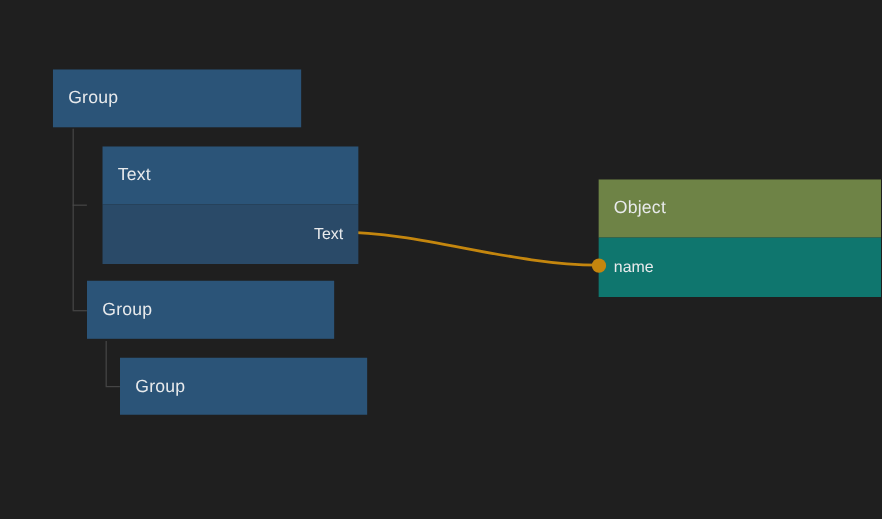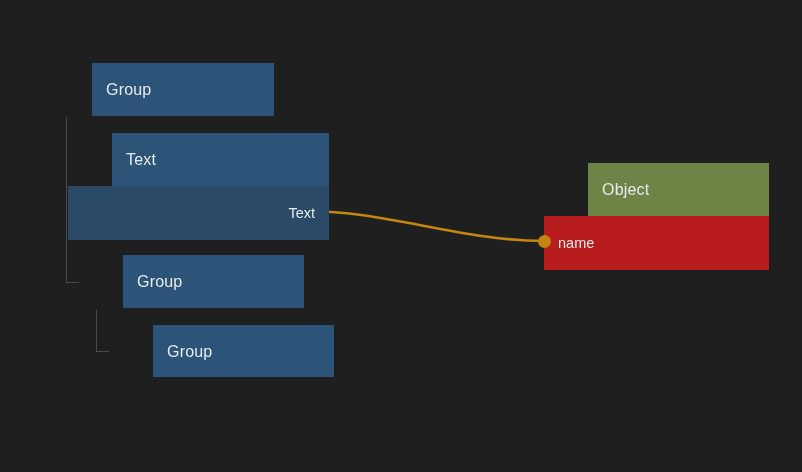--- a/index.html
+++ b/index.html
@@ -24,35 +24,34 @@
   }
   .node-header {
     box-sizing: border-box;
     height: 53px;
     display: flex;
     align-items: center;
     padding: 0 0 0 14px;
     font-size: 16px;
     color: #e8eaec;
     letter-spacing: 0.2px;
-    margin-left: 44px;
   }
   .node-row {
     box-sizing: border-box;
     height: 54px;
     display: flex;
     align-items: center;
     padding: 0 14px;
     font-size: 14.5px;
     color: #e8eaec;
   }
   .node-blue .node-header { background: #2b5478; }
   .node-blue .node-row    { background: #2a4a68; }
   .node-green .node-header { background: #6e8346; }
-  .node-green .node-row    { background: #b91c1c; }
+  .node-green .node-row    { background: #0f766e; }
 
   .row-right { justify-content: flex-end; }
   .row-left  { justify-content: flex-start; }
 
   .tree-line {
     position: absolute;
     background: #4a4a4a;
   }
   .tree-line.v { width: 1px; }
   .tree-line.h { height: 1px; }
@@ -87,36 +86,36 @@
 
   <svg class="edges" viewBox="0 0 802 472">
     <path d="M 544 241 C 464 241, 384 211, 308 211" fill="none" stroke="#c4860e" stroke-width="2.6" stroke-linecap="round"></path>
     <polygon points="303,211 319,204 319,218" fill="#c4860e"></polygon>
   </svg>
 
   <div class="node node-blue" style="left:48px; top:63px; width:226px; height:53px;">
     <div class="node-header">Group</div>
   </div>
 
-  <div class="node node-blue" style="left:68px; top:133px; width:261px; height:107px;">
+  <div class="node node-blue" style="left:93px; top:133px; width:233px; height:107px;">
     <div class="node-header">Text</div>
     <div class="node-row row-right">
       <span>Text</span>
     </div>
   </div>
 
   <div class="node node-blue" style="left:79px; top:255px; width:225px; height:54px;">
     <div class="node-header">Group</div>
   </div>
 
   <div class="node node-blue" style="left:109px; top:325px; width:225px; height:52px;">
     <div class="node-header">Group</div>
   </div>
 
-  <div class="node node-green" style="left:544px; top:163px; width:225px; height:107px;">
+  <div class="node node-green" style="left:544px; top:163px; width:257px; height:107px;">
     <div class="node-header">Object</div>
     <div class="node-row row-left">
       <span>name</span>
     </div>
   </div>
 
   <div class="port-dot" style="left:537.5px; top:234.5px;"></div>
 
 </div>
 

